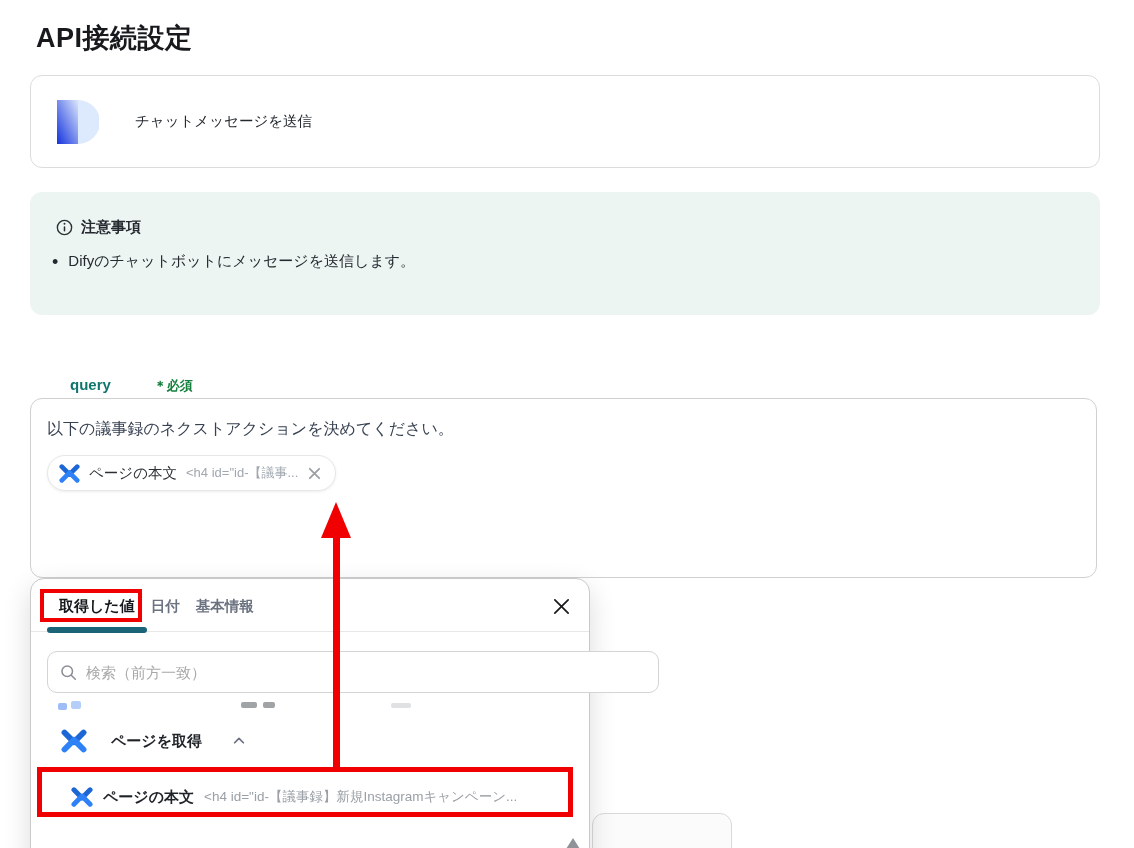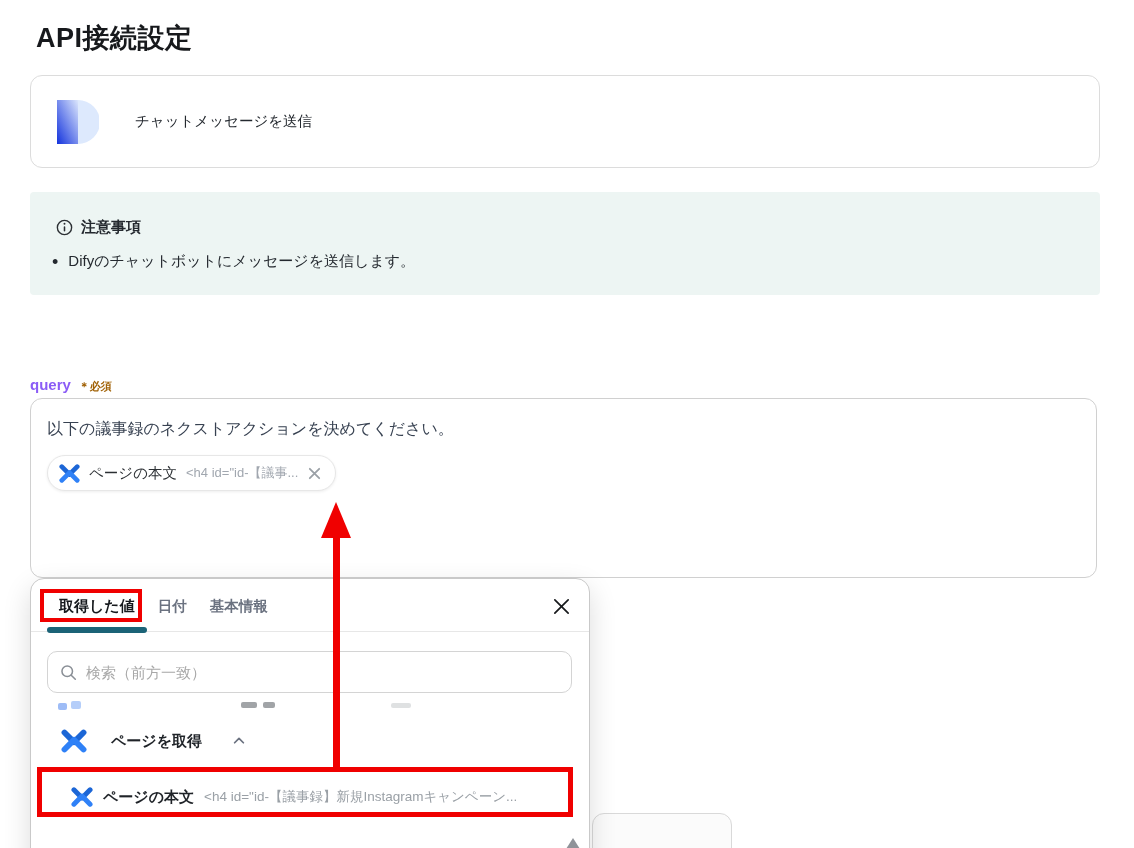--- a/index.html
+++ b/index.html
@@ -10,51 +10,51 @@
   
   .page-title { position:absolute; left:36px; top:20px; font-size:27px; font-weight:700; color:#17191c; letter-spacing:.5px; }
 
   
   .action-card { position:absolute; left:30px; top:75px; width:1070px; height:93px;
     border:1px solid #dcdcdc; border-radius:12px; background:#fff; display:flex; align-items:center; padding:0 26px; }
   .dify-logo { width:42px; height:44px; margin-right:36px; flex:0 0 auto; }
   .action-card-label { font-size:14.5px; color:#24292f; }
 
   
-  .notice-box { position:absolute; left:30px; top:192px; width:1070px; height:103px;
-    background:#edf5f3; border-radius:4px; padding:26px 26px 0 26px; }
+  .notice-box { position:absolute; left:30px; top:192px; width:1070px; height:123px;
+    background:#edf5f3; border-radius:12px; padding:26px 26px 0 26px; }
   .notice-head { display:flex; align-items:center; gap:8px; font-size:15px; font-weight:700; color:#24292f; }
   .notice-item { display:flex; align-items:center; gap:10px; margin-top:15px; margin-left:-4px; font-size:15px; color:#24292f; }
   .notice-bullet { font-size:18px; line-height:1; color:#24292f; }
 
   
   .field-label-row { position:absolute; left:30px; top:376px; display:flex; align-items:baseline; gap:8px; }
-  .field-name { font-size:15px; font-weight:700; color:#8b5cf6; }
-  .field-required { font-size:11px; font-weight:700; color:#a16207; }
+  .field-name { font-size:15px; font-weight:700; color:#0f766e;margin-left:40px; }
+  .field-required { font-size:13px; font-weight:700; color:#15803d;margin-left:35px; }
 
   .value-box { position:absolute; left:30px; top:398px; width:1067px; height:180px;
     border:1px solid #d0d0d0; border-radius:12px; background:#fff; padding:20px 16px; }
   .value-text { font-size:16px; color:#374151;font-family:Liberation Serif, serif; }
   .chip { display:inline-flex; align-items:center; gap:9px; margin-top:15px; height:36px; padding:0 13px 0 11px;
     border:1px solid #e7e7e7; border-radius:18px; background:#fff; box-shadow:0 1px 3px rgba(0,0,0,.07); }
   .chip-label { font-size:14.5px; color:#2b2f33; }
   .chip-snippet { font-size:13px; color:#a1a7af; }
   .chip-close { display:flex; align-items:center; cursor:pointer; }
 
   
   .popup { position:absolute; left:30px; top:578px; width:560px; height:290px; background:#fff;
     border:1px solid #c9c9c9; border-radius:14px; box-shadow:0 10px 28px rgba(0,0,0,.14); z-index:20; }
-  .tabs-row { position:absolute; left:28px; top:14px; display:flex; align-items:center; gap:23px; }
+  .tabs-row { position:absolute; left:28px; top:14px; display:flex; align-items:center; gap:16px; }
   .tab { font-size:14.5px; font-weight:700; color:#6b7280; cursor:pointer; padding:4px 0; }
   .tab.active { font-size:15px; color:#15181c; }
   .tabs-divider { position:absolute; left:0; right:0; top:52px; border-bottom:1px solid #e7e7e7; }
   .tab-underline { position:absolute; left:16px; top:48px; width:100px; height:6px; border-radius:3px; background:#1b6377; }
   .popup-close { position:absolute; right:17px; top:16px; width:22px; height:22px; display:flex; align-items:center; justify-content:center; cursor:pointer; }
 
-  .search-box { position:absolute; left:16px; top:72px; width:525px; height:42px;
+  .search-box { position:absolute; left:16px; top:72px; width:612px; height:42px;
     border:1px solid #d4d4d4; border-radius:10px; display:flex; align-items:center; padding:0 12px; gap:9px; background:#fff; }
   .search-input { border:none; outline:none; flex:1; font-size:15px; color:#333; font-family:inherit; background:transparent; }
   .search-input::placeholder { color:#a8a8a8; }
 
   .list-area { position:absolute; left:0; top:120px; width:558px; height:168px; overflow:hidden; }
 
   .clipped-row { position:absolute; left:0; top:0; width:100%; height:14px; opacity:.55; }
   .frag { position:absolute; border-radius:2px; }
 
   .group-row { position:absolute; left:30px; top:20px; display:flex; align-items:center; gap:24px; height:44px; cursor:pointer; }

